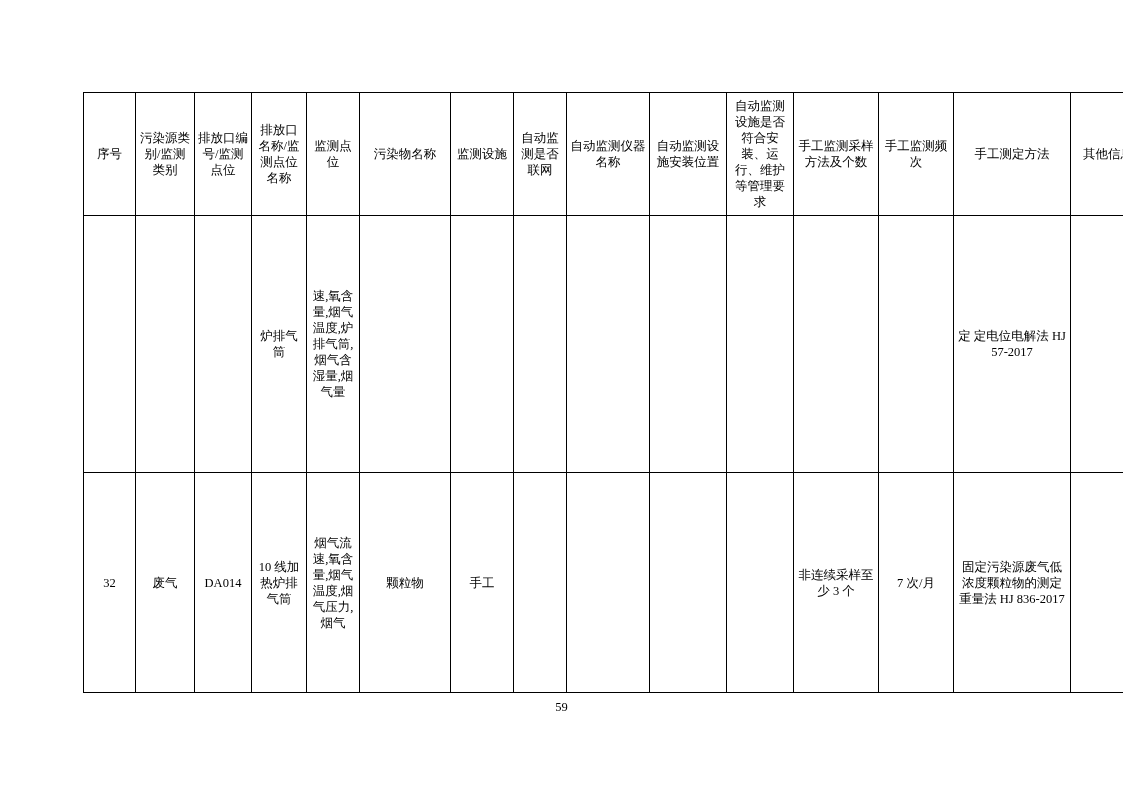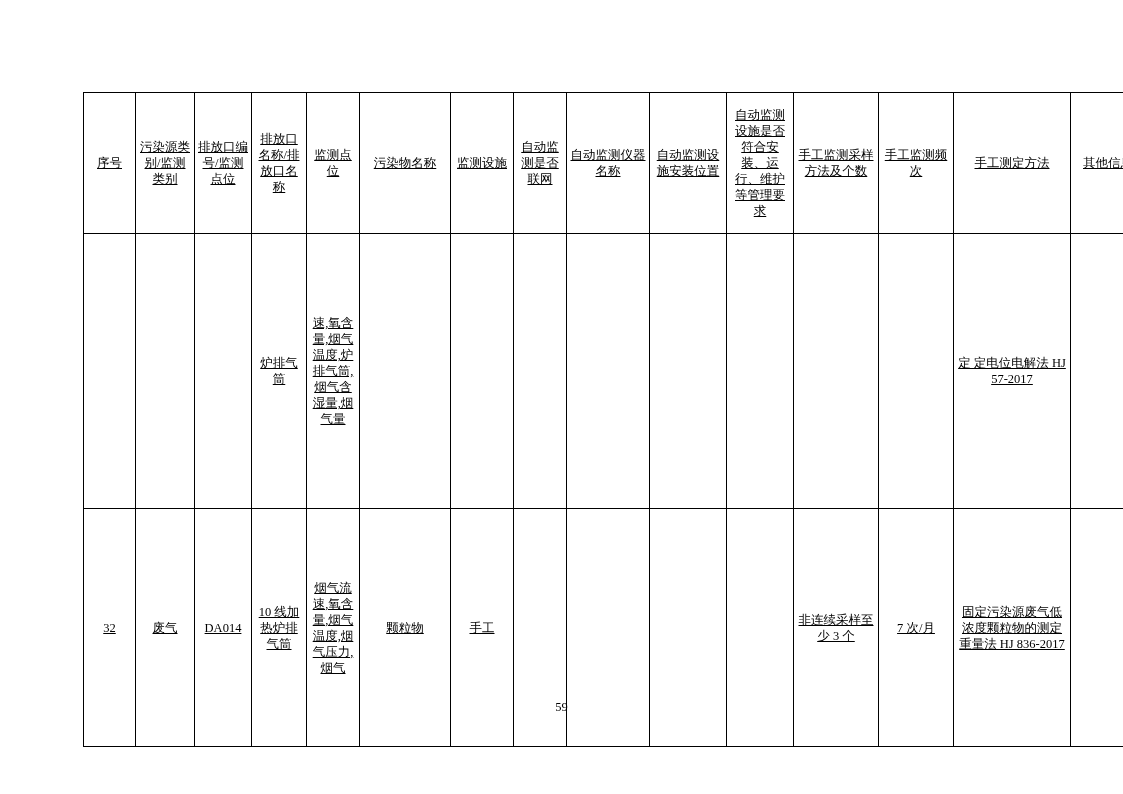--- a/index.html
+++ b/index.html
@@ -30,26 +30,25 @@
   table.doc-table {
     border-collapse: collapse;
     width: 957px;
     table-layout: fixed;
   }
   table.doc-table th,
   table.doc-table td {
     border: 1px solid #000000;
     vertical-align: middle;
     text-align: center;
-    padding: 11px 3px;
+    padding: 2px 3px;
     font-size: 12.5px;
     line-height: 1.28;
     word-break: break-all;
     font-family: "Liberation Serif", "DejaVu Serif", serif;
-    text-decoration: underline;
   }
   table.doc-table thead th {
     height: 118px;
     font-weight: normal;
     vertical-align: middle;
   }
   
   .c0  { width: 45px; }
   .c1  { width: 52px; }
   .c2  { width: 50px; }
@@ -98,21 +97,21 @@
           <th class="c0">
               <span class="hdr-label">序号</span>
             </th>
           <th class="c1">
               <span class="hdr-label">污染源类别/监测类别</span>
             </th>
           <th class="c2">
               <span class="hdr-label">排放口编号/监测点位</span>
             </th>
           <th class="c3">
-              <span class="hdr-label">排放口名称/排放口名称</span>
+              <span class="hdr-label">排放口名称/监测点位名称</span>
             </th>
           <th class="c4">
               <span class="hdr-label">监测点位</span>
             </th>
           <th class="c5">
               <span class="hdr-label">污染物名称</span>
             </th>
           <th class="c6">
               <span class="hdr-label">监测设施</span>
             </th>

